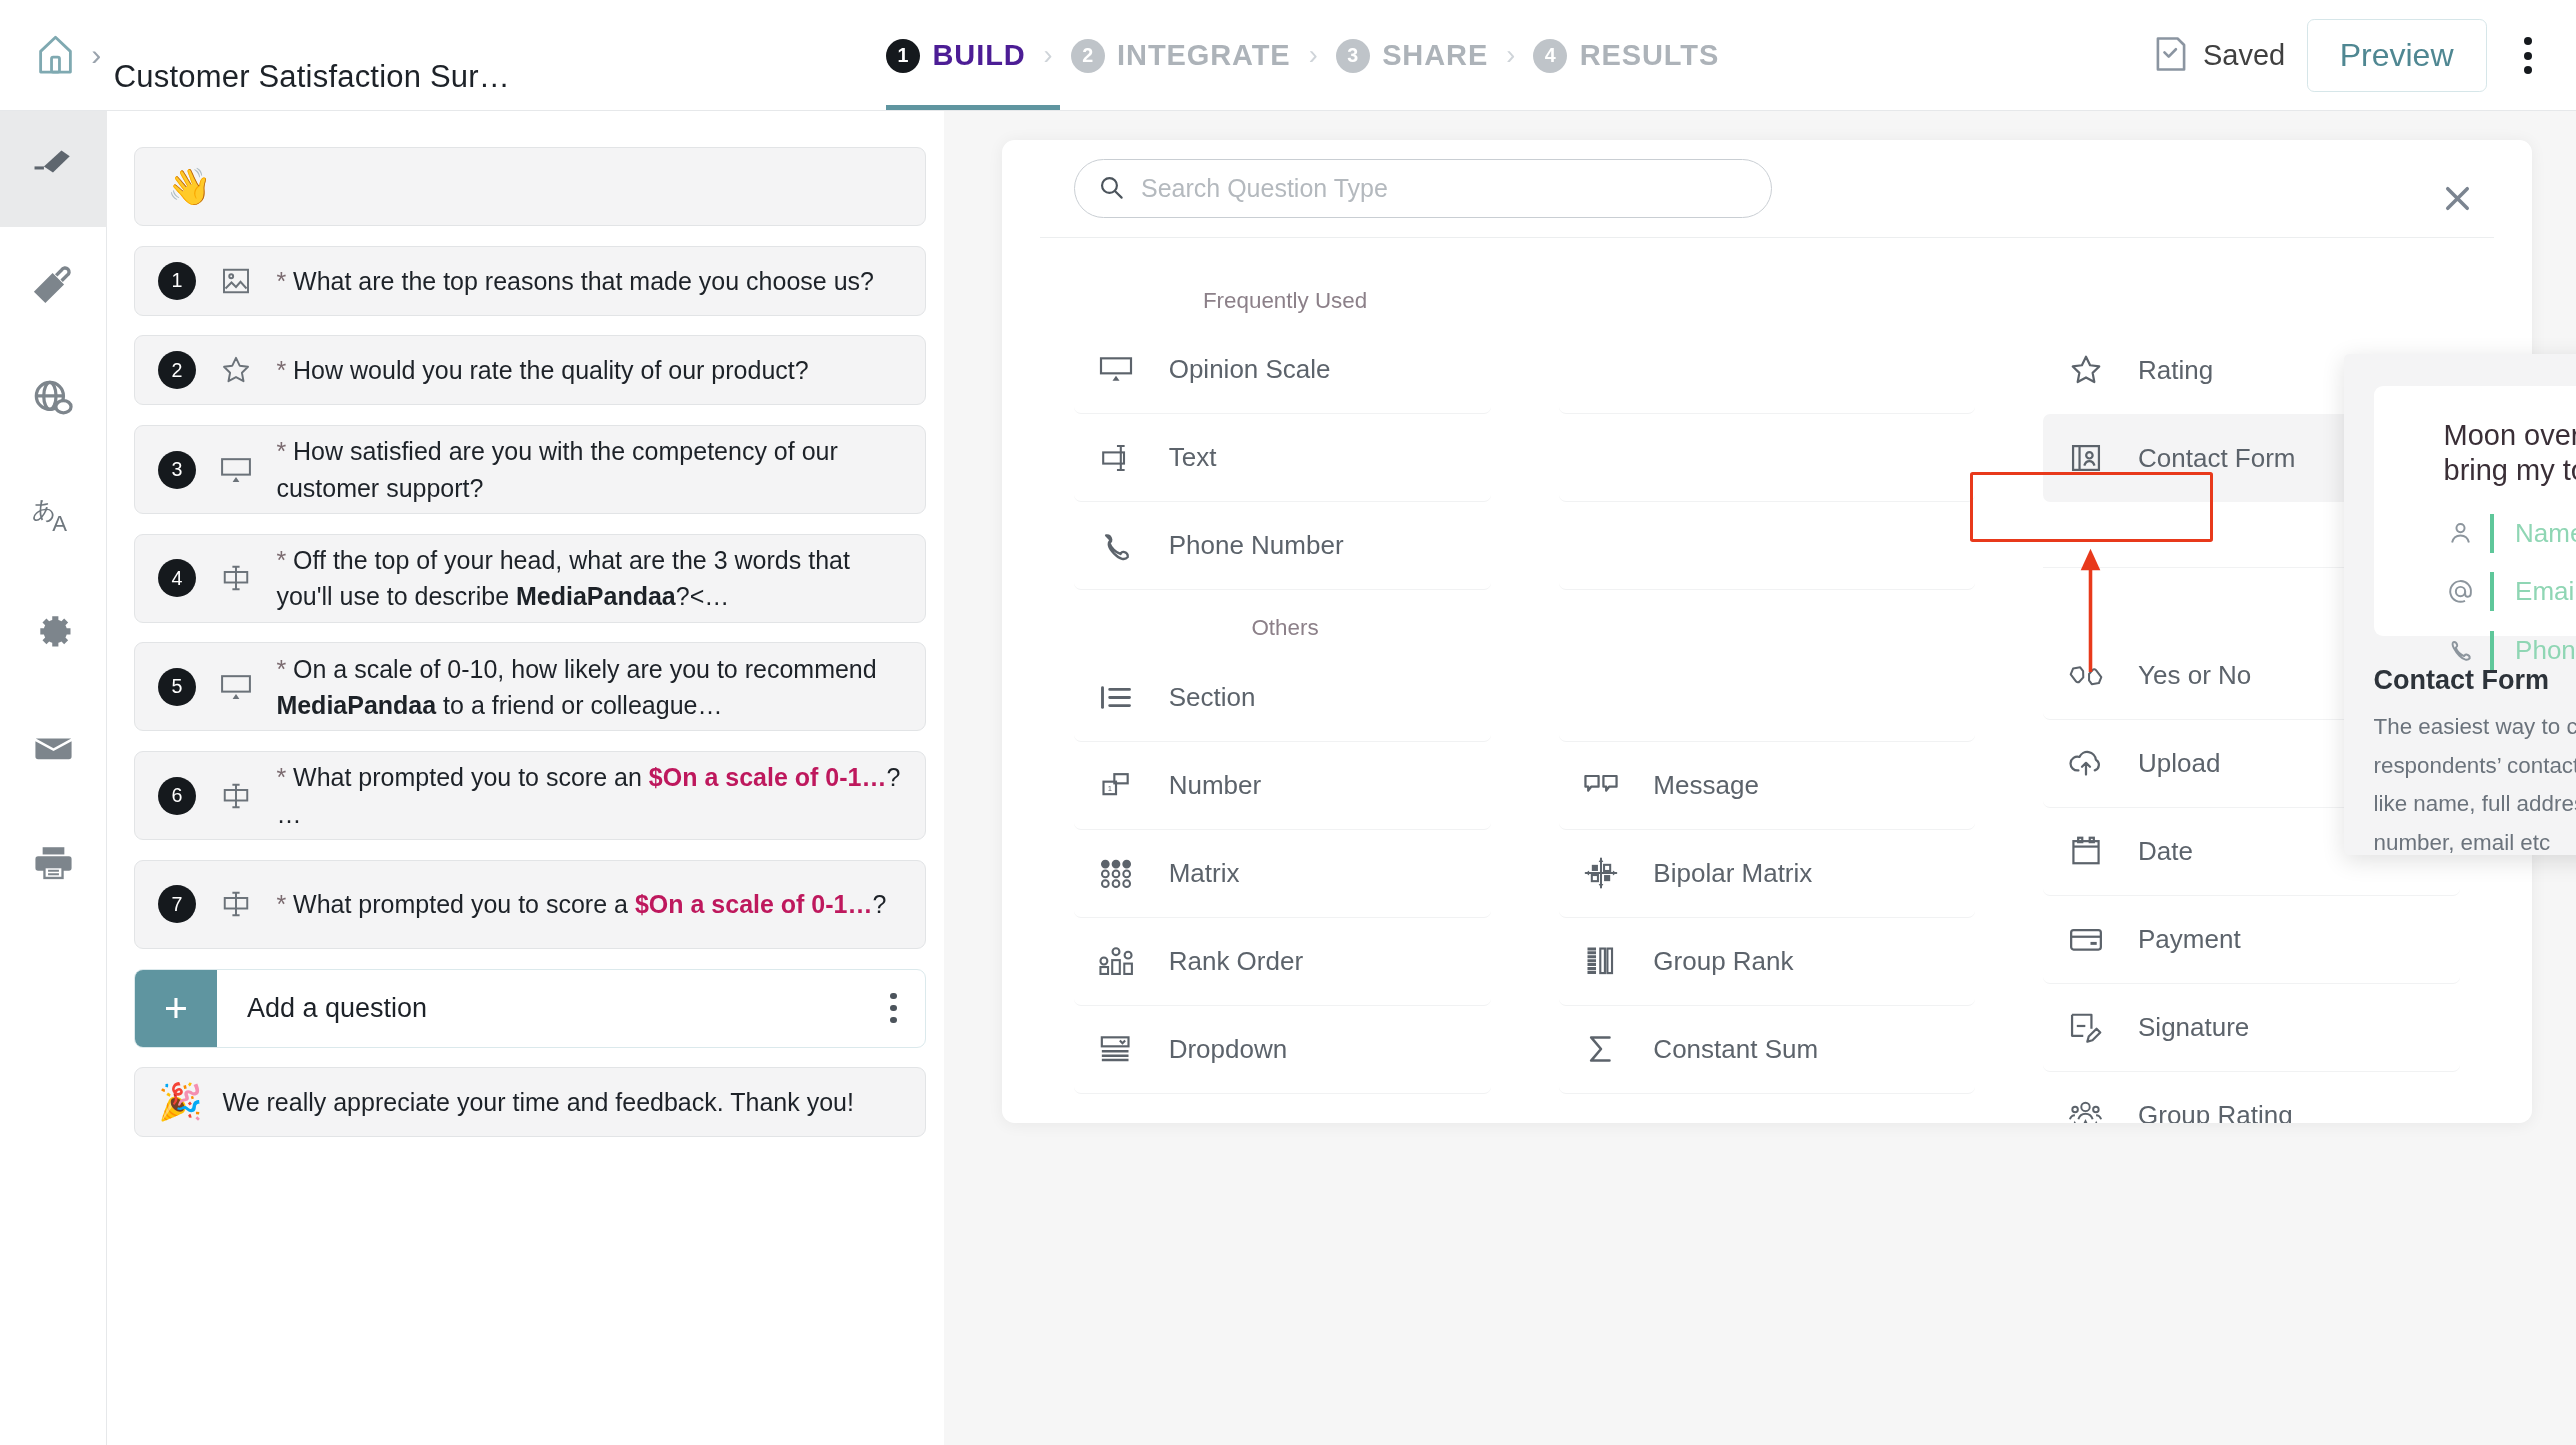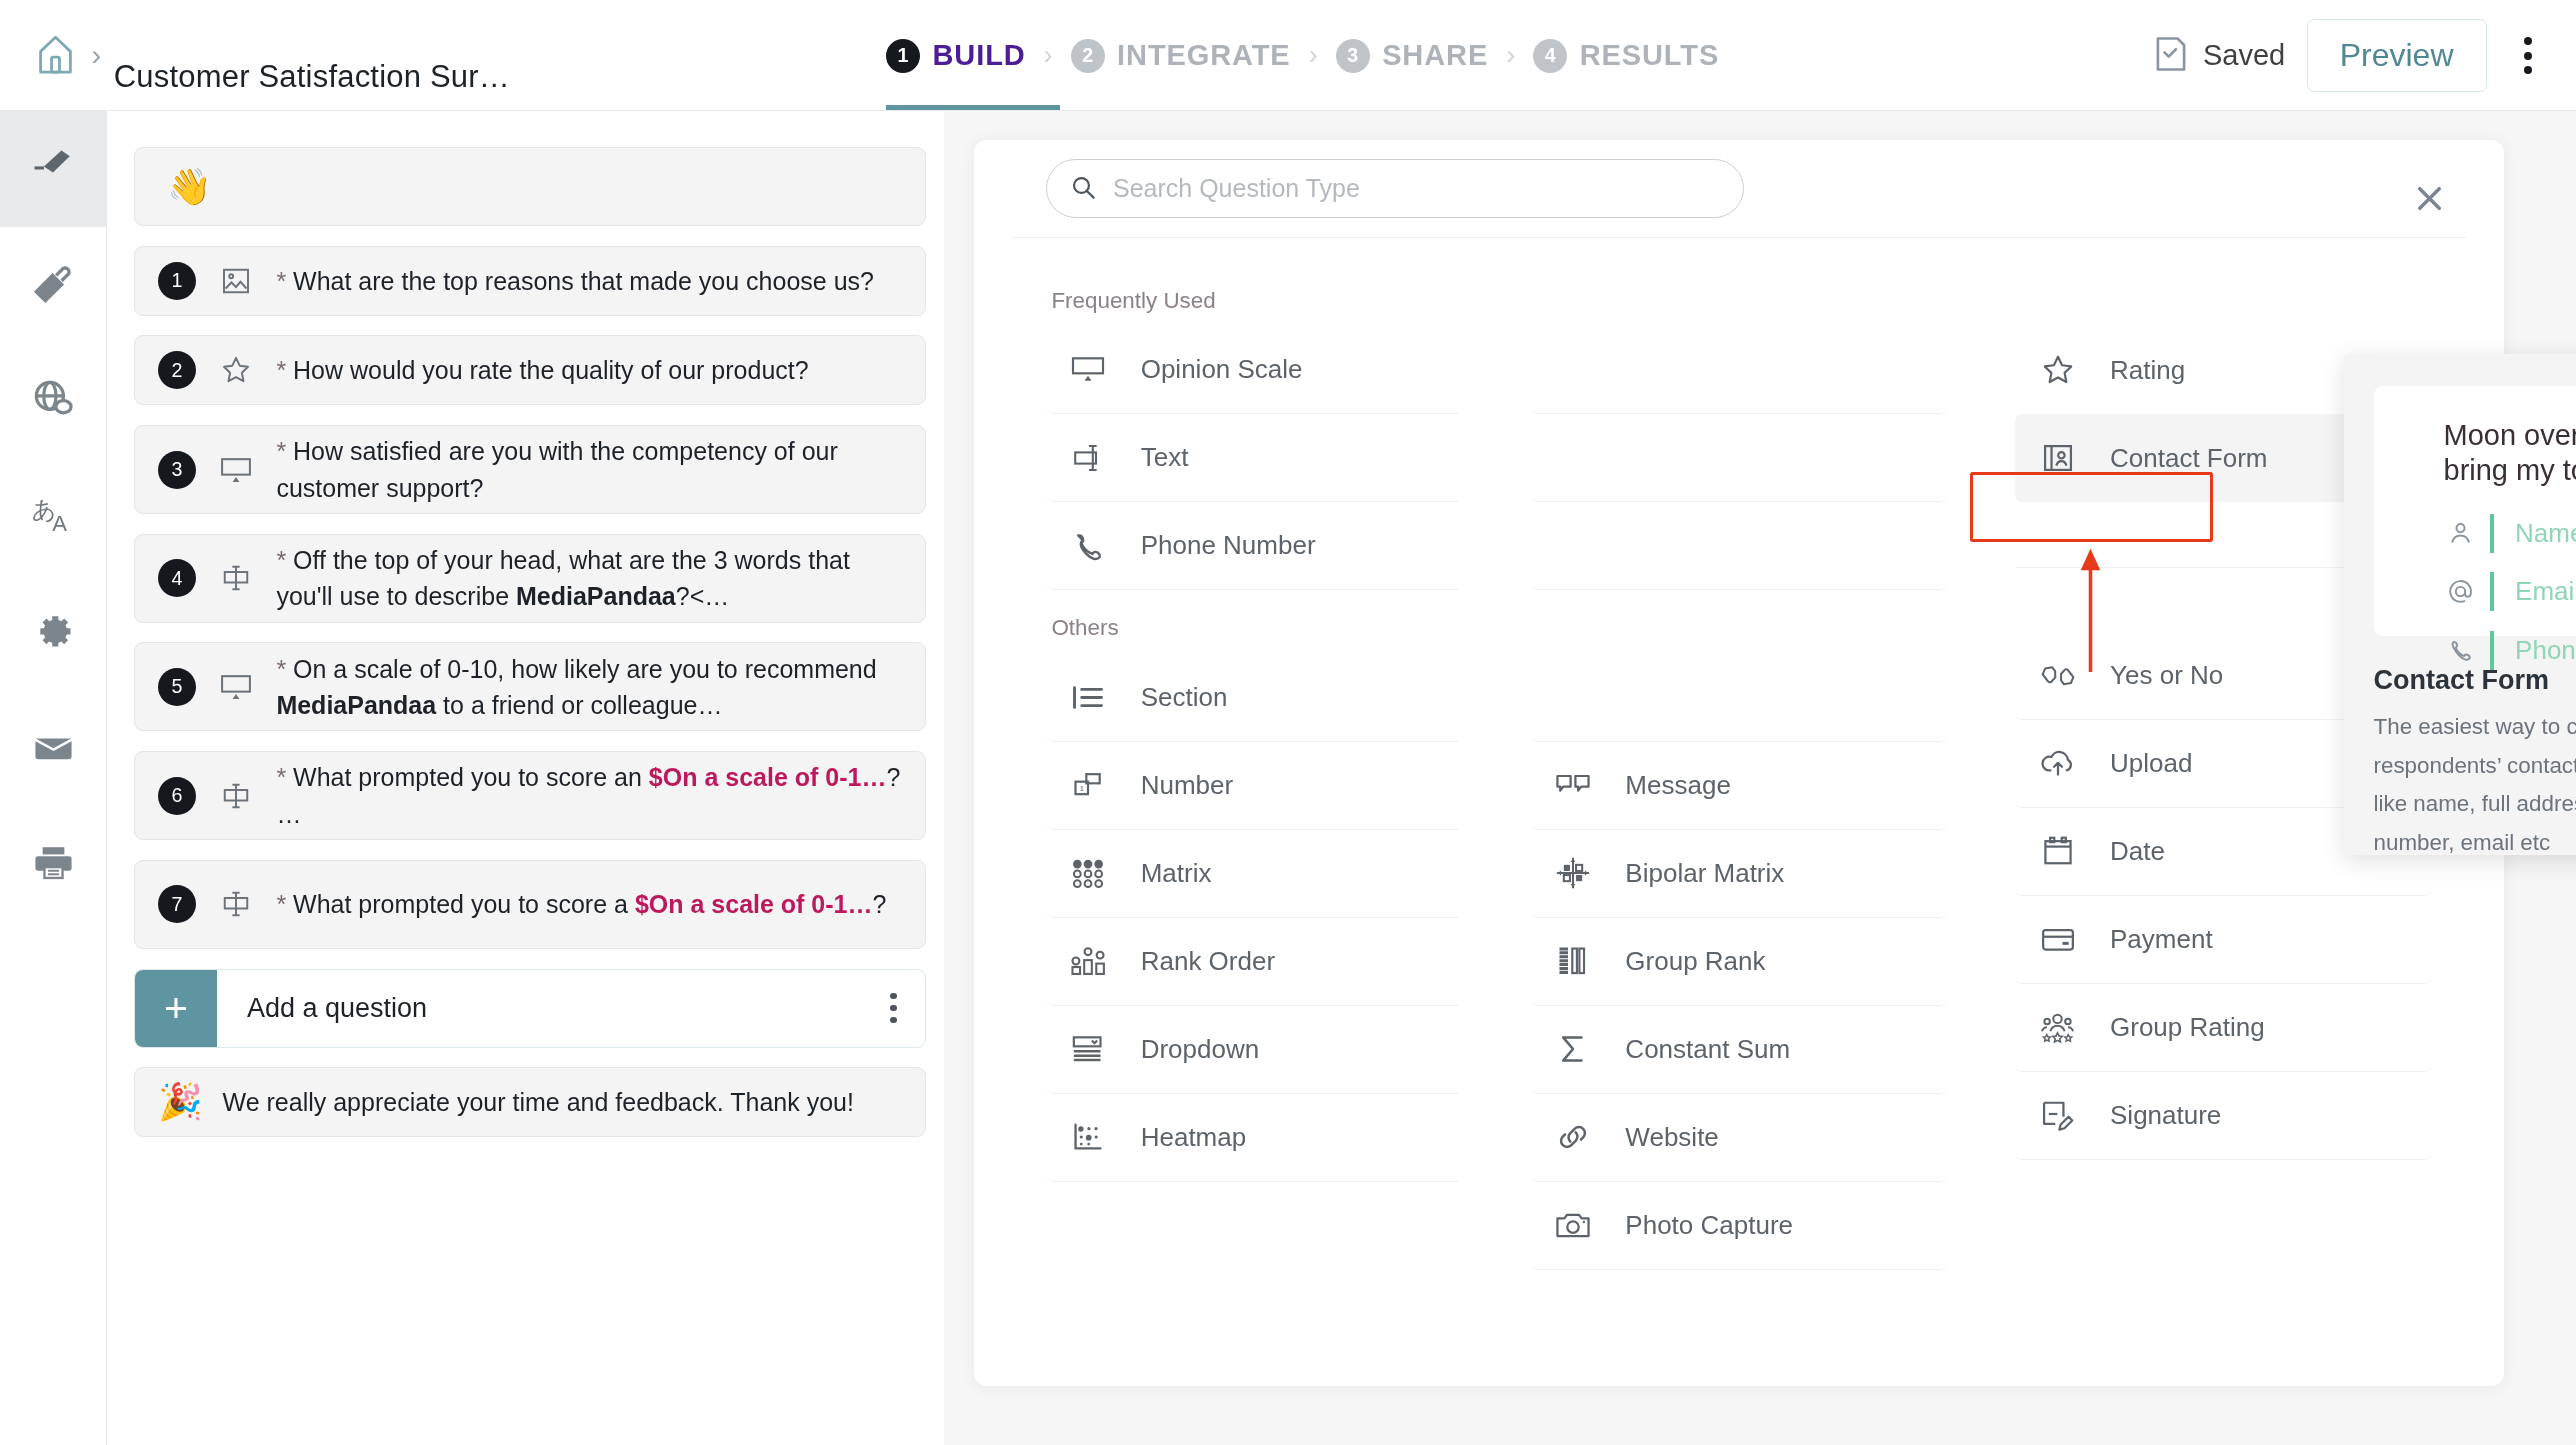--- a/index.html
+++ b/index.html
@@ -79,23 +79,24 @@
     display:flex; align-items:center; margin-bottom:19.7px; overflow:hidden; cursor:pointer;
   }
   .addq .plus-box { width:82px; height:100%; background:#5f95a0; color:#fff; font-size:41px; display:flex; align-items:center; justify-content:center; }
   .addq .addq-lbl { flex:1; font-size:27px; color:#1d2228; padding-left:30px; }
   .addq .dots { width:63px; display:flex; flex-direction:column; align-items:center; gap:5.4px; }
   .addq .dots i { width:6.3px; height:6.3px; border-radius:50%; background:#4c545c; }
 
   
   .stage { position:absolute; left:944px; top:111px; width:1632px; height:1335px; background:#f6f6f6; }
   .panel {
-    position:absolute; left:30px; top:29px; width:1530px; height:1246px;
+    position:absolute; left:58px; top:29px; width:1530px; height:983px;
     background:#fff; border-radius:12.5px; box-shadow:0 1.8px 16px rgba(0,0,0,.06);
     overflow:hidden;
+    text-align:center;
   }
   .panel-head { position:relative; height:97px; display:flex; align-items:center; padding:0 0 0 72px; }
   .searchbox {
     width:698px; height:59px; border:0.9px solid #c9ced3; border-radius:29.5px;
     display:flex; align-items:center; padding:0 23px; gap:16px; background:#fff;
   }
   .searchbox .ph { font-size:25px; color:#b4b9be; }
   .close-x { position:absolute; right:55px; top:39px; width:39px; height:39px; cursor:pointer; }
   .panel-divider { height:0.9px; background:#eceeef; margin:0 38px; }
 
@@ -657,45 +658,45 @@
                 <rect x="2.4" y="2.6" width="17.2" height="11.2" rx="1.4"></rect>
                 <path d="M2.4 6.4h17.2"></path>
                 <rect x="13.6" y="9.4" width="3.6" height="1.7" fill="#5c636b" stroke="none"></rect>
               </svg>
             </span>
             <span class="qt-lbl">Payment</span>
           </div>
 
           <div class="qt-row">
             <span class="qt-ico">
+              <svg width="38" height="34" viewBox="0 0 22 20" fill="none" stroke="#5c636b" stroke-width="1.3" stroke-linejoin="round">
+                <path d="M2.8 2.8h11.4v8.2"></path>
+                  <path d="M2.8 2.8v12.4h6.6"></path>
+                <path d="M5.6 9.4h5"></path>
+                <path d="M12.6 15.6l4.6-4.6 2.2 2.2-4.6 4.6-3 .8z"></path>
+              </svg>
+            </span>
+            <span class="qt-lbl">Signature</span>
+          </div>
+
+          <div class="qt-row">
+            <span class="qt-ico">
               <svg width="39" height="34" viewBox="0 0 24 20" fill="none" stroke="#5c636b" stroke-width="1.2">
                 <circle cx="12" cy="5" r="2.6"></circle>
                   <circle cx="5.6" cy="6.6" r="1.7"></circle>
                   <circle cx="18.4" cy="6.6" r="1.7"></circle>
                 <path d="M7.6 12.6c.7-2.2 2.3-3.4 4.4-3.4s3.7 1.2 4.4 3.4"></path>
                 <path d="M2.4 12.6c.5-1.6 1.6-2.5 3.1-2.5M21.6 12.6c-.5-1.6-1.6-2.5-3.1-2.5"></path>
                 <path d="M12 13.6l.9 1.9 2 .3-1.5 1.4.4 2-1.8-1-1.8 1 .4-2L9.1 15.8l2-.3z" stroke-width="1"></path>
                 <path d="M5.4 14.6l.7 1.4 1.5.2-1.1 1 .3 1.5-1.4-.7-1.3.7.3-1.5-1.1-1 1.5-.2z" stroke-width=".9"></path>
                 <path d="M18.6 14.6l.7 1.4 1.5.2-1.1 1 .3 1.5-1.4-.7-1.3.7.3-1.5-1.1-1 1.5-.2z" stroke-width=".9"></path>
               </svg>
             </span>
             <span class="qt-lbl">Group Rating</span>
           </div>
-
-          <div class="qt-row">
-            <span class="qt-ico">
-              <svg width="38" height="34" viewBox="0 0 22 20" fill="none" stroke="#5c636b" stroke-width="1.3" stroke-linejoin="round">
-                <path d="M2.8 2.8h11.4v8.2"></path>
-                  <path d="M2.8 2.8v12.4h6.6"></path>
-                <path d="M5.6 9.4h5"></path>
-                <path d="M12.6 15.6l4.6-4.6 2.2 2.2-4.6 4.6-3 .8z"></path>
-              </svg>
-            </span>
-            <span class="qt-lbl">Signature</span>
-          </div>
         </div>
 
       </div>
     </div>
 
     <div class="popup">
       <div class="popup-card">
         <div class="popup-q">Moon over Parma, bring my tonight.</div>
 
         <div class="popup-field">

